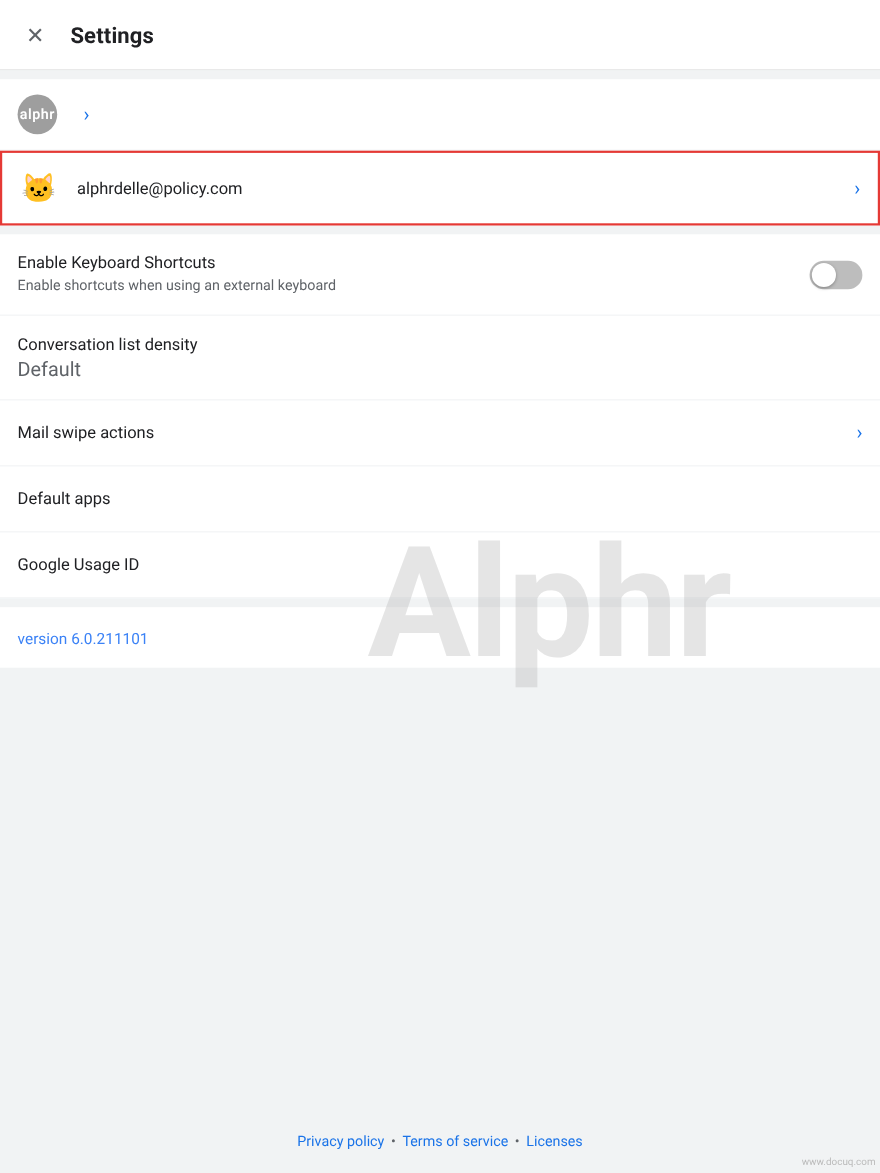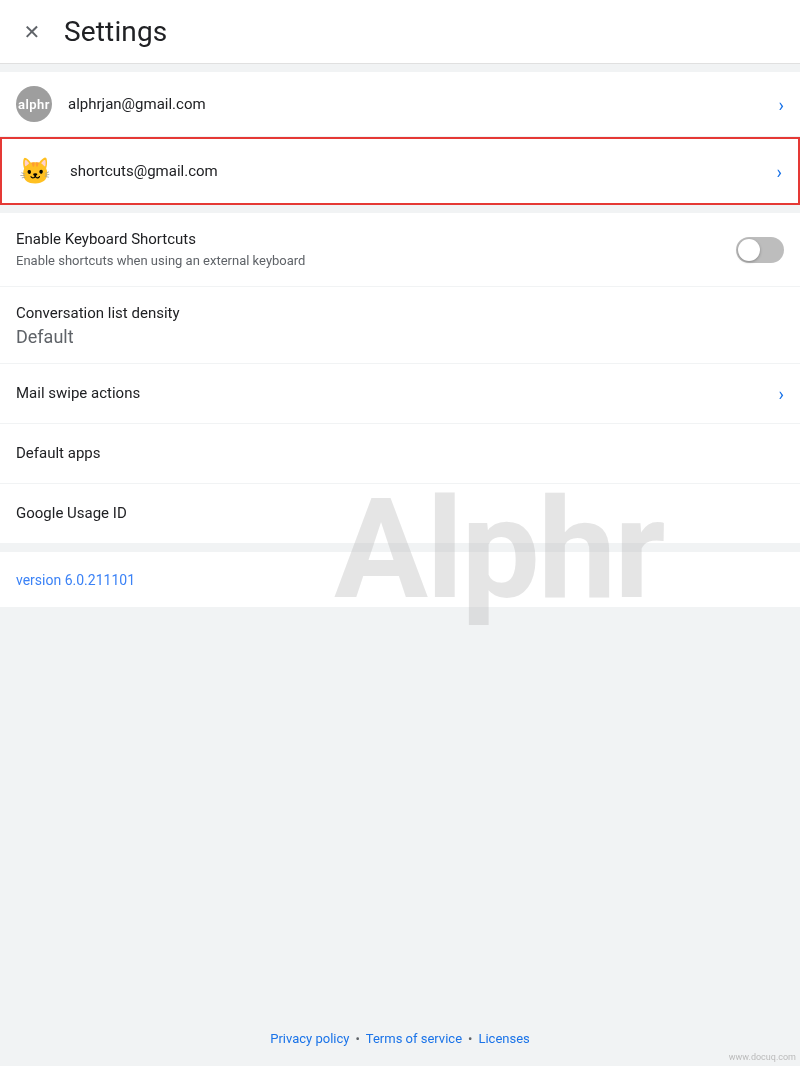--- a/index.html
+++ b/index.html
@@ -48,22 +48,22 @@
       display: flex;
       align-items: center;
       justify-content: center;
       cursor: pointer;
       color: #5f6368;
       font-size: 20px;
       margin-right: 16px;
     }
 
     .header-title {
-      font-size: 28px;
-      font-weight: 400;
+      font-size: 20px;
+      font-weight: 700;
       color: #202124;
       letter-spacing: 0.15px;
     }
 
     
     .section-divider {
       height: 8px;
       background-color: #f1f3f4;
     }
 
@@ -258,29 +258,28 @@
 </div>
 
 <div class="section-divider"></div>
 
 <div class="account-section">
 
   <div class="account-row">
     <div class="account-avatar text-avatar">
       <span>alphr</span>
     </div>
-    <span class="account-email">alphrjan@gmail.com</span>
     <span class="chevron-right">›</span>
   </div>
 
   <div class="account-row highlighted">
     <div class="account-avatar cat-avatar">
       <span>🐱</span>
     </div>
-    <span class="account-email">shortcuts@gmail.com</span>
+    <span class="account-email">alphrdelle@policy.com</span>
     <span class="chevron-right">›</span>
   </div>
 
 </div>
 
 <div class="settings-section">
 
   <div class="settings-row">
     <div class="settings-row-content">
       <div class="settings-row-title">Enable Keyboard Shortcuts</div>

